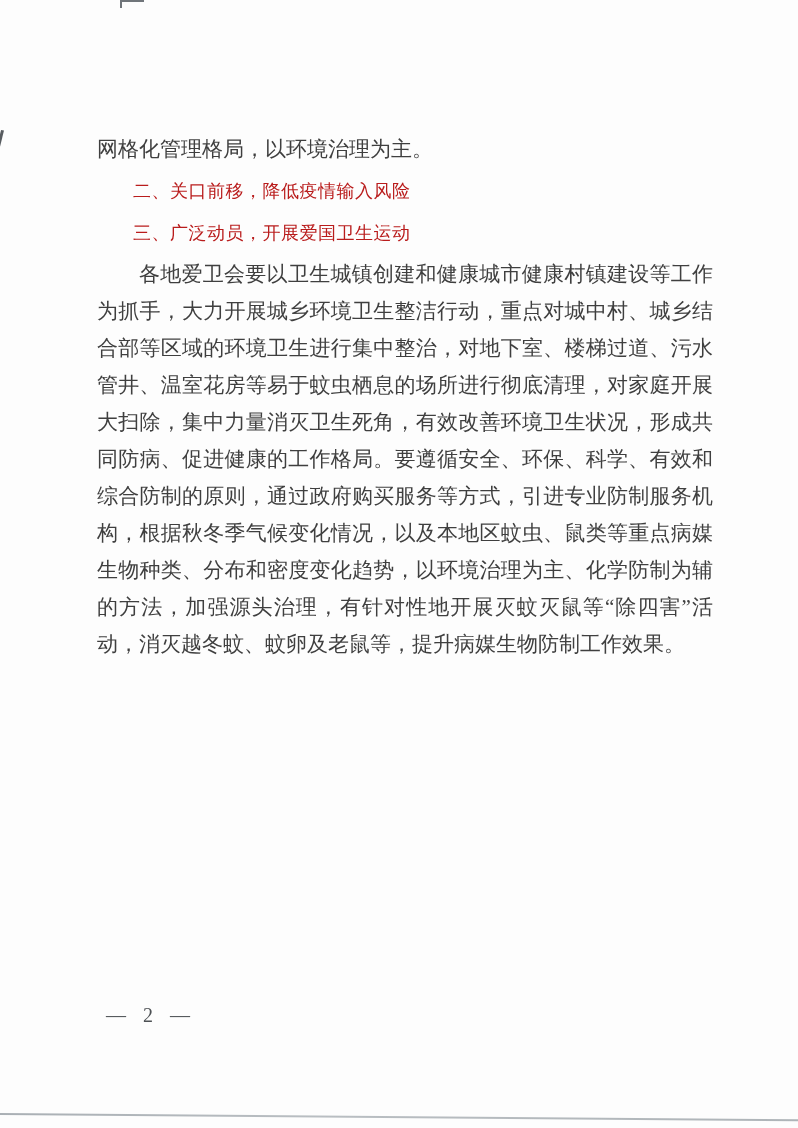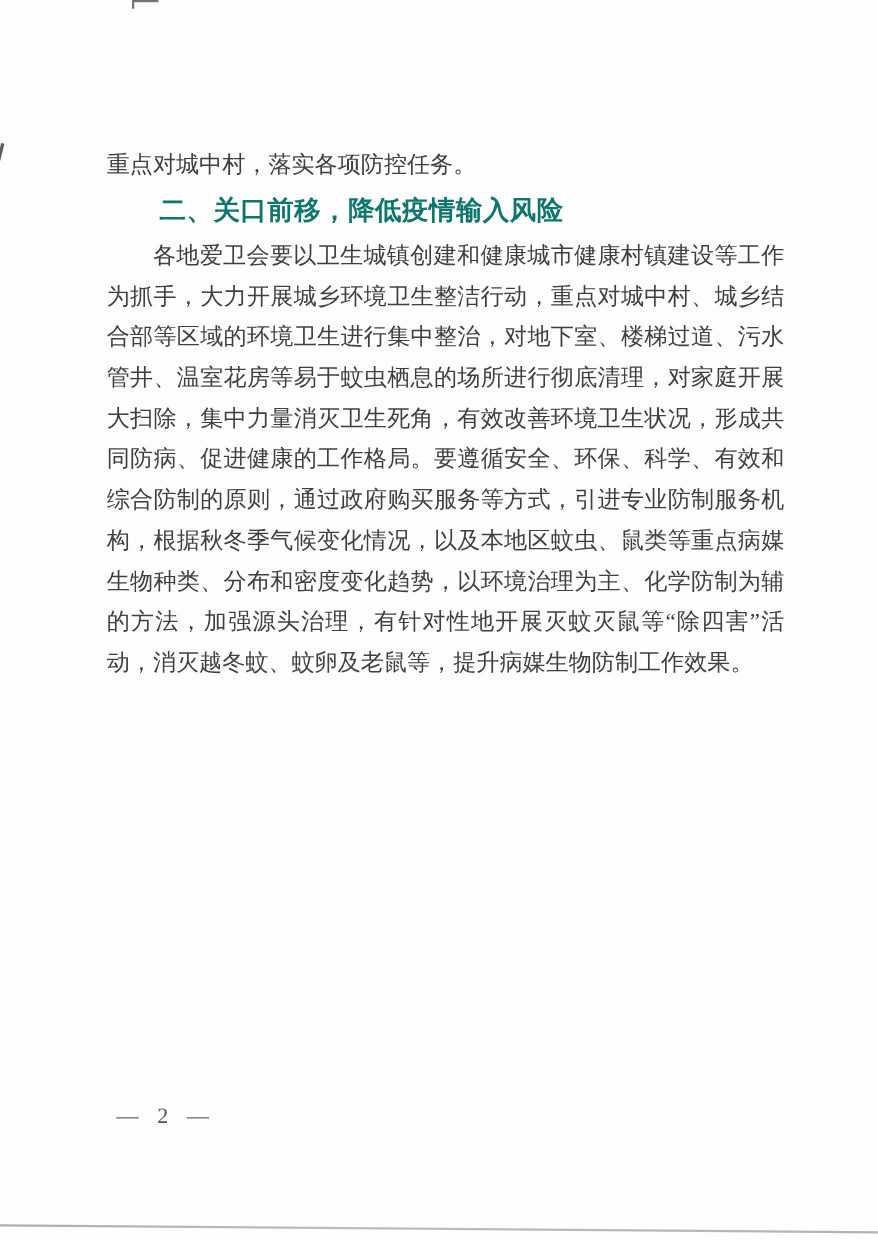--- a/index.html
+++ b/index.html
@@ -34,23 +34,23 @@
     margin: 0;
     text-indent: 2em;
   }
   .para-cont {
     margin: 0;
     text-indent: 0;
   }
   .heading {
     margin: 5px 0 4px 0;
     font-family: "Liberation Sans", sans-serif;
-    font-weight: bold;
-    font-size: 24px;
-    color: #0f766e;
+    font-weight: normal;
+    font-size: 18px;
+    color: #b91c1c;
     text-indent: 2em;
     text-align: left;
     letter-spacing: 0.5px;
   }
   .page-num {
     position: absolute;
     left: 106px;
     top: 1001px;
     font-size: 20px;
     line-height: 28px;
@@ -98,25 +98,26 @@
 </style>
 </head>
 <body>
 
 <div class="page">
 
   <div class="artifact-top-tick"></div>
   <div class="artifact-left-tick"></div>
 
   <div class="content">
-    <p class="para-cont">重点对城中村，落实各项防控任务。</p>
+    <p class="para-cont">网格化管理格局，以环境治理为主。</p>
 
     <h2 class="heading">二、关口前移，降低疫情输入风险</h2>
 
 
+    <h2 class="heading">三、广泛动员，开展爱国卫生运动</h2>
 
     <p class="para">各地爱卫会要以卫生城镇创建和健康城市健康村镇建设等工作为抓手，大力开展城乡环境卫生整洁行动，重点对城中村、城乡结合部等区域的环境卫生进行集中整治，对地下室、楼梯过道、污水管井、温室花房等易于蚊虫栖息的场所进行彻底清理，对家庭开展大扫除，集中力量消灭卫生死角，有效改善环境卫生状况，形成共同防病、促进健康的工作格局。要遵循安全、环保、科学、有效和综合防制的原则，通过政府购买服务等方式，引进专业防制服务机构，根据秋冬季气候变化情况，以及本地区蚊虫、鼠类等重点病媒生物种类、分布和密度变化趋势，以环境治理为主、化学防制为辅的方法，加强源头治理，有针对性地开展灭蚊灭鼠等“除四害”活动，消灭越冬蚊、蚊卵及老鼠等，提升病媒生物防制工作效果。</p>
   </div>
 
   <div class="page-num">— 2 —</div>
 
   <div class="artifact-bottom-line"></div>
 </div>
 
 </body></html>

